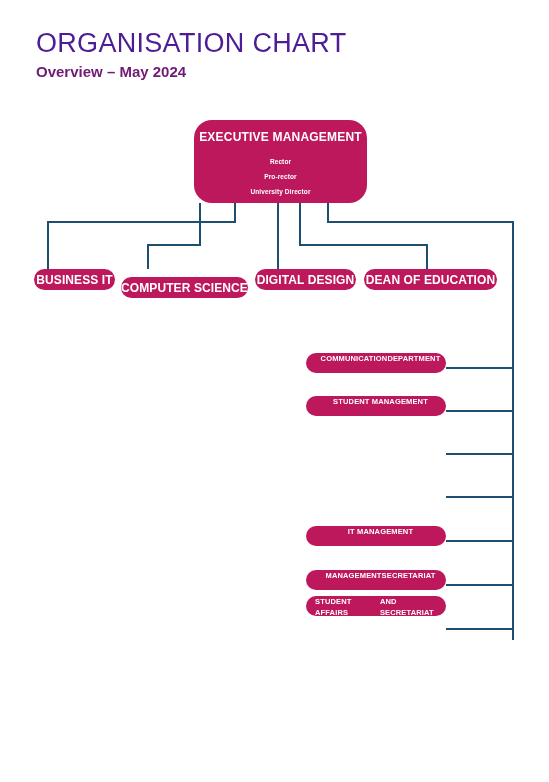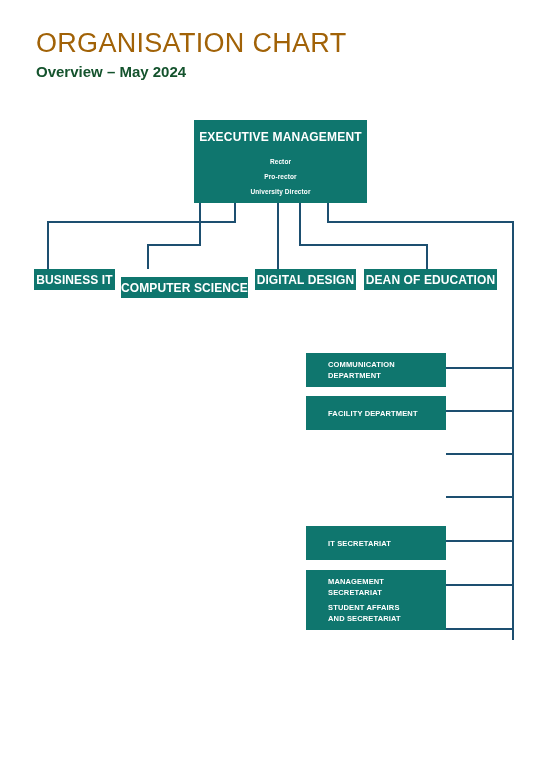--- a/index.html
+++ b/index.html
@@ -9,43 +9,44 @@
     font-family:"Liberation Sans", sans-serif;
     overflow:hidden;
   }
   #chart-root{position:relative;width:549px;height:782px;}
 
   
   #heading{position:absolute;left:36px;top:26px;}
   #page-title{
     font-size:27px;
     letter-spacing:0.3px;
-    color:#a16207;
+    color:#4c1d95;
     font-weight:400;
     line-height:34px;
     white-space:nowrap;
   }
   #page-subtitle{
     font-size:15px;
     font-weight:700;
-    color:#14532d;
+    color:#701a75;
     line-height:20px;
     margin-top:2px;
     white-space:nowrap;
   }
 
   
   #connectors{position:absolute;left:0;top:0;width:549px;height:782px;}
 
   
   .node{
     position:absolute;
-    background:#0f766e;
+    background:#be185d;
     color:#ffffff;
     box-sizing:border-box;
+    border-radius:18px;
   }
   .node-exec{
     left:194px;top:120px;width:173px;height:83px;
     padding-top:9px;
     text-align:center;
   }
   .exec-title{
     font-size:12px;font-weight:700;letter-spacing:0.2px;
     line-height:16px;
   }
@@ -54,23 +55,23 @@
     font-size:6.5px;font-weight:700;line-height:15px;letter-spacing:0.1px;
   }
 
   .node-dept{
     height:21px;
     display:flex;align-items:center;justify-content:center;
     font-size:12px;font-weight:700;letter-spacing:0.1px;
     white-space:nowrap;
   }
   .node-admin{
-    left:306px;width:140px;height:34px;
-    display:flex;flex-direction:column;justify-content:center;
-    padding-left:22px;
+    left:306px;width:140px;height:20px;
+    display:flex;flex-direction:row;justify-content:center;
+    padding-left:9px;
     font-size:7.5px;font-weight:700;letter-spacing:0.15px;
     line-height:11px;
   }
   .admin-line{display:block;}
 </style>
 </head>
 <body>
 
 <div id="chart-root">
 
@@ -118,27 +119,27 @@
   <div class="node node-dept" style="left:364px;top:269px;width:133px;">DEAN OF EDUCATION</div>
 
   <div class="node node-dept" style="left:255px;top:269px;width:101px;">DIGITAL DESIGN</div>
 
   <div class="node node-admin" style="top:353px;">
     <span class="admin-line">COMMUNICATION</span>
     <span class="admin-line">DEPARTMENT</span>
   </div>
 
   <div class="node node-admin" style="top:396px;">
-    <span class="admin-line">FACILITY DEPARTMENT</span>
+    <span class="admin-line">STUDENT MANAGEMENT</span>
   </div>
 
 
 
   <div class="node node-admin" style="top:526px;">
-    <span class="admin-line">IT SECRETARIAT</span>
+    <span class="admin-line">IT MANAGEMENT</span>
   </div>
 
   <div class="node node-admin" style="top:570px;justify-content:center;">
     <span class="admin-line">MANAGEMENT</span>
     <span class="admin-line">SECRETARIAT</span>
   </div>
 
   <div class="node node-admin" style="top:596px;">
     <span class="admin-line">STUDENT AFFAIRS</span>
     <span class="admin-line">AND SECRETARIAT</span>

